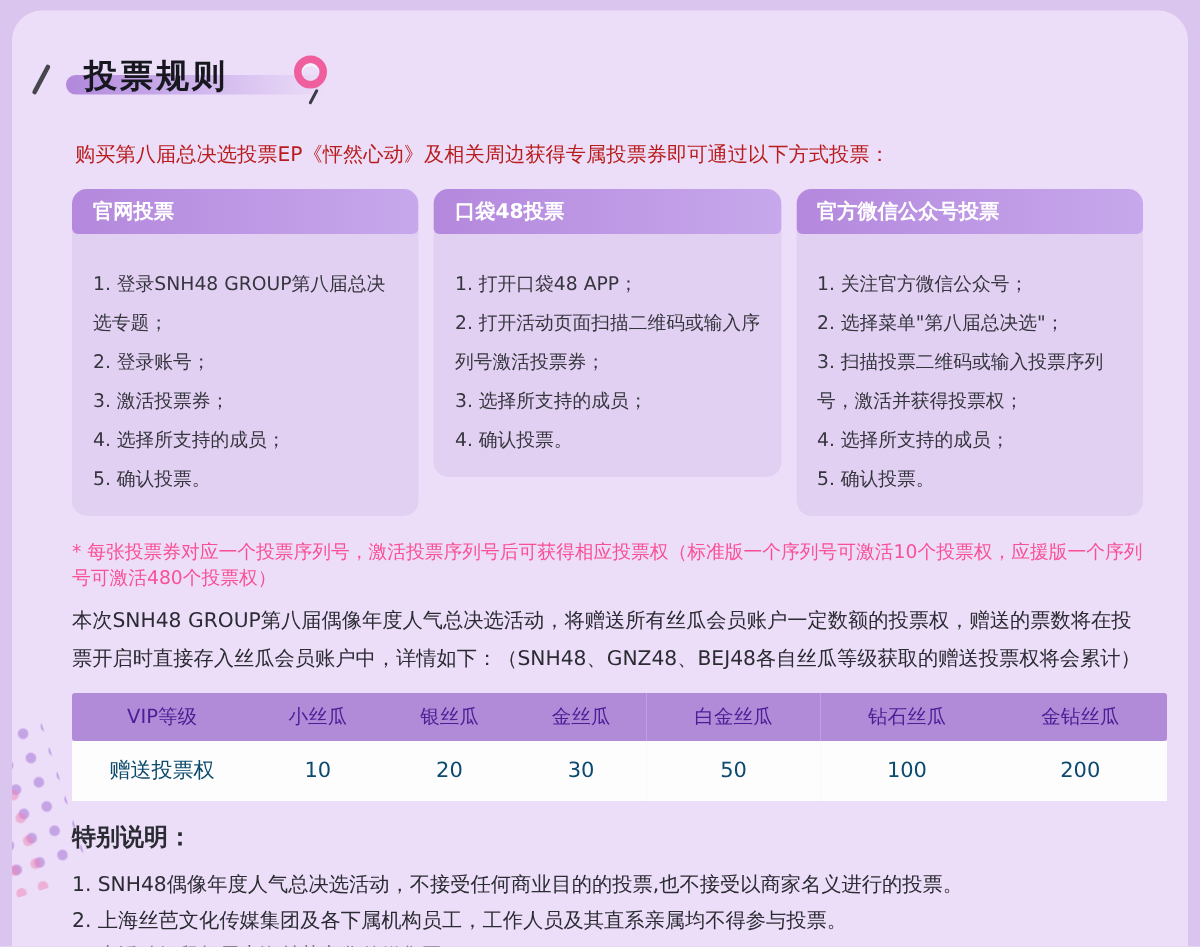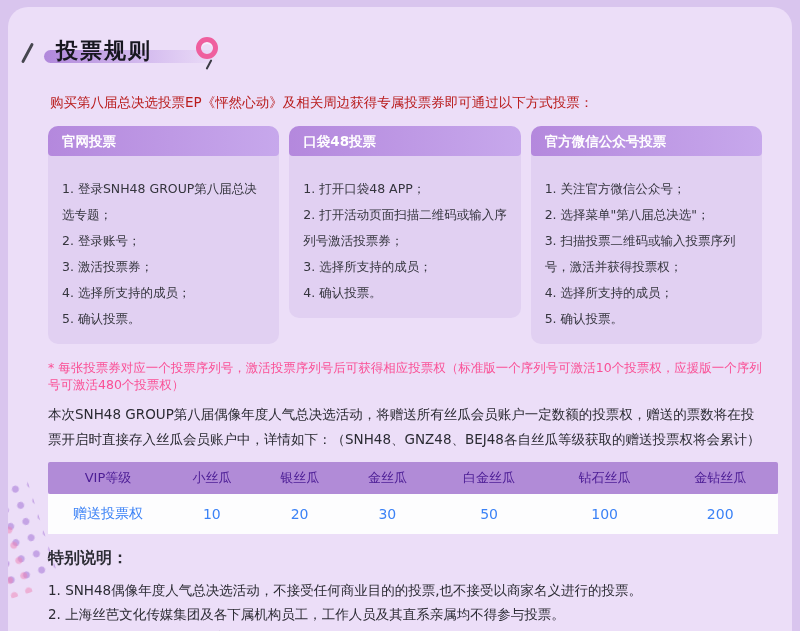--- a/index.html
+++ b/index.html
@@ -41,21 +41,21 @@
   .note{margin:16px 0 8px 0;font-size:12.5px;color:#fa4f95;}
 
   
   .gift{font-size:13.5px;line-height:25px;margin:4px 0 10px 0;}
 
   
   table{width:730px;border-collapse:separate;border-spacing:0;margin:4px 0 14px 0;}
   thead th{background:#b18bd7;color:#4c1d95;font-size:13px;font-weight:normal;height:30px;text-align:center;}
   thead th:first-child{border-radius:2px 0 0 2px;}
   thead th:last-child{border-radius:0 2px 2px 0;}
-  tbody td{background:#fdfdfe;font-size:14px;height:38px;text-align:center;color:#3b82f6;}
+  tbody td{background:#fdfdfe;font-size:14px;height:38px;text-align:center;color:#0c4a6e;}
   th.col-label{width:118px;}
 
   
   .special-heading{font-size:16px;font-weight:bold;margin:6px 0 10px 0;}
   .note-item{font-size:13.5px;line-height:23.5px;}
 
   
   .dots{position:absolute;z-index:0;width:70px;height:105px;left:-34px;top:478px;
     background-image:radial-gradient(circle,rgba(164,116,214,.55) 3px,rgba(164,116,214,0) 4px);
     background-size:16px 17px;transform:rotate(-18deg);}

